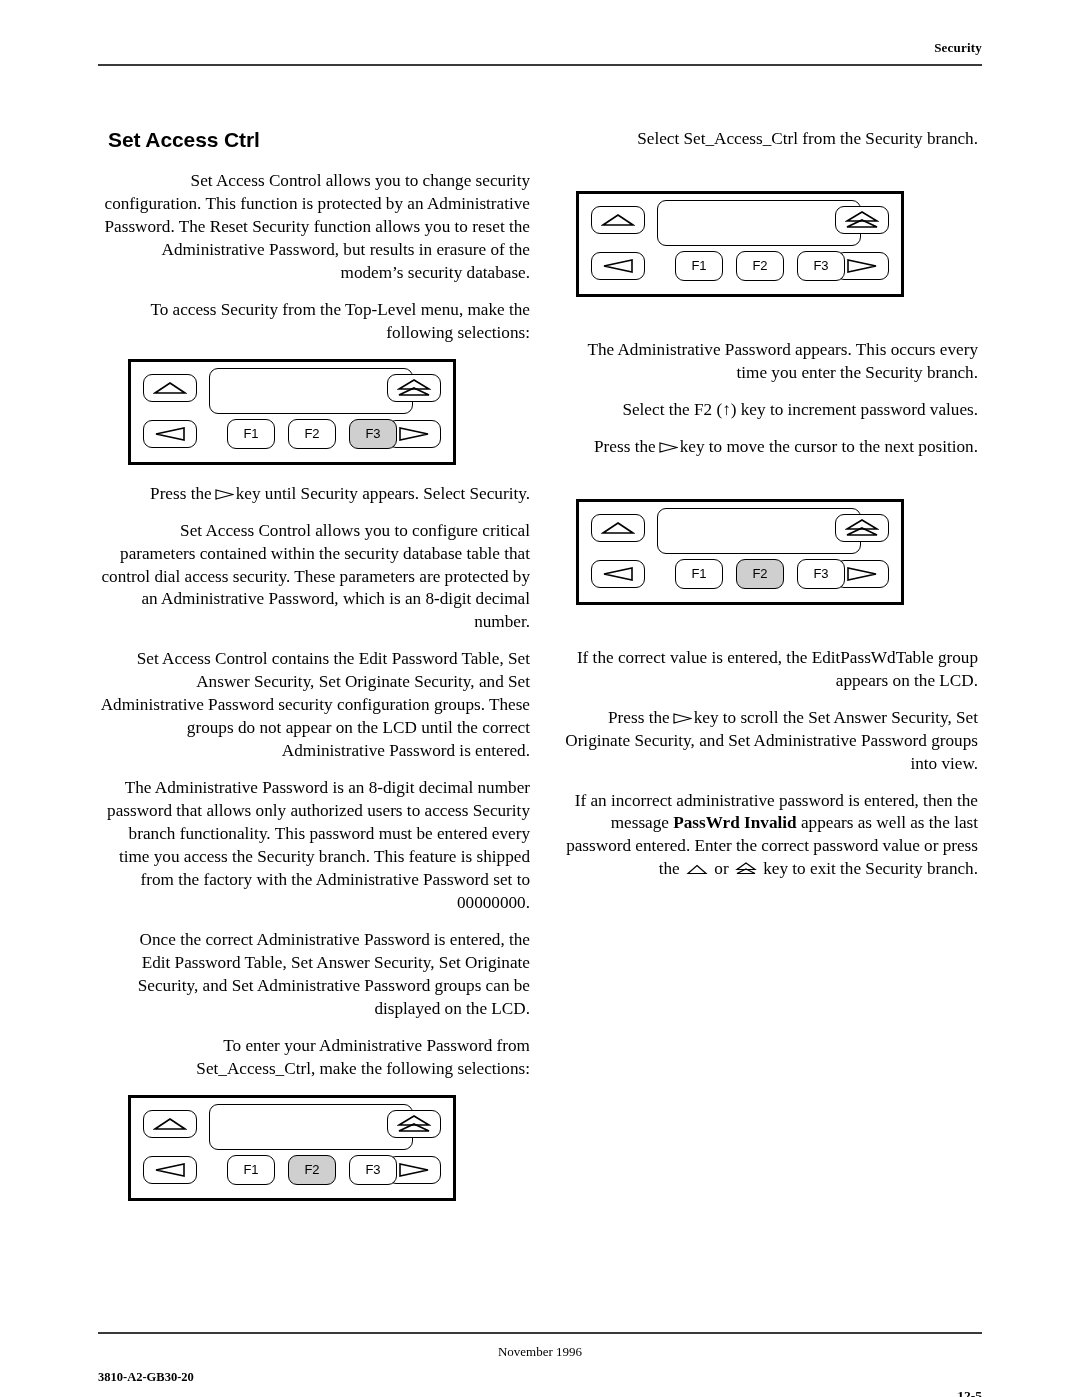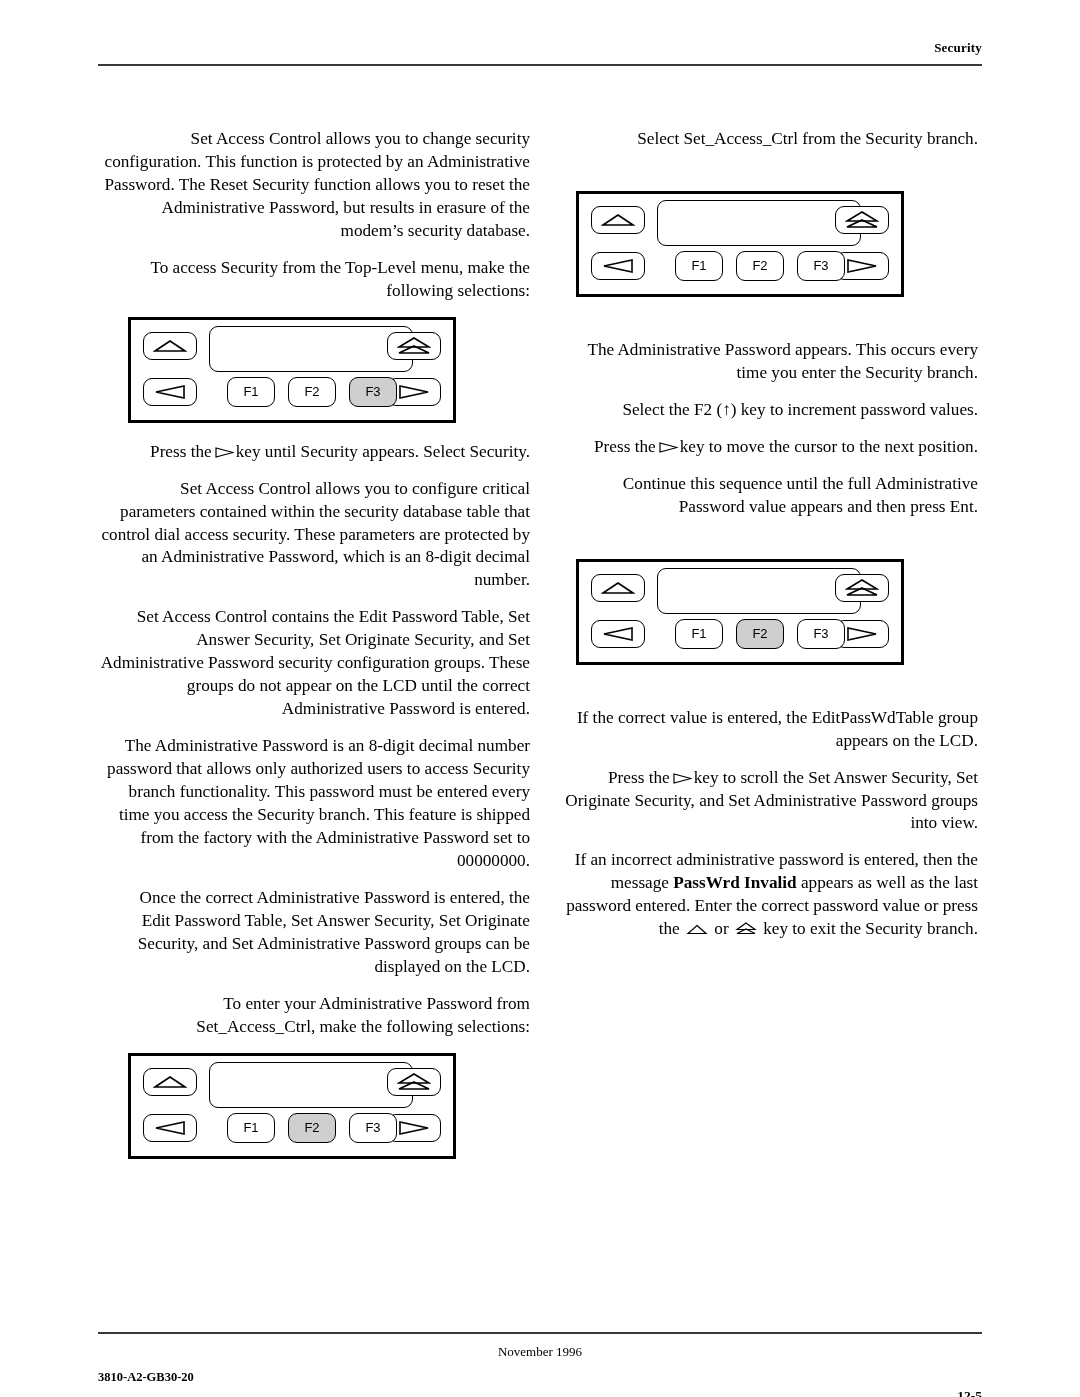--- a/index.html
+++ b/index.html
@@ -203,20 +203,21 @@
 
 <div class="page">
 
   <div class="header">
     <div class="header-text">Security</div>
     <div class="header-rule"></div>
   </div>
 
   <div class="col col-left">
 
+    <h1 class="section-title">Set Access Ctrl</h1>
 
     <p class="body">Set Access Control allows you to change security configuration. This function is protected by an Administrative Password. The Reset Security function allows you to reset the Administrative Password, but results in erasure of the modem’s security database.</p>
 
     <p class="body">To access Security from the Top-Level menu, make the following selections:</p>
 
     <div class="panel">
       <div class="lcd">
         <span class="lcd-line"><span class="lcd-right">⇄</span></span>
         
       </div>
@@ -334,21 +335,20 @@
     <div class="spacer-24"></div>
 
     <p class="body">The Administrative Password appears. This occurs every time you enter the Security branch.</p>
 
     <p class="body">Select the F2 (↑) key to increment password values.</p>
 
     <p class="body"><span>Press the</span><svg class="inline-tri" width="20" height="11" viewBox="0 0 20 11">
           <polygon points="19,5.5 2,1 2,10" fill="none" stroke="#000" stroke-width="1.2"></polygon>
         </svg><span>key to move the cursor to the next position.</span></p>
 
-    <p class="body">Continue this sequence until the full Administrative Password value appears and then press Ent.</p>
 
     <div class="spacer-16"></div>
 
     <div class="panel">
       <div class="lcd">
         <span class="lcd-line"><span class="lcd-right">&gt;</span></span>
         
       </div>
       <div class="key key-arrow pos-up">
         <svg width="34" height="14" viewBox="0 0 34 14">

